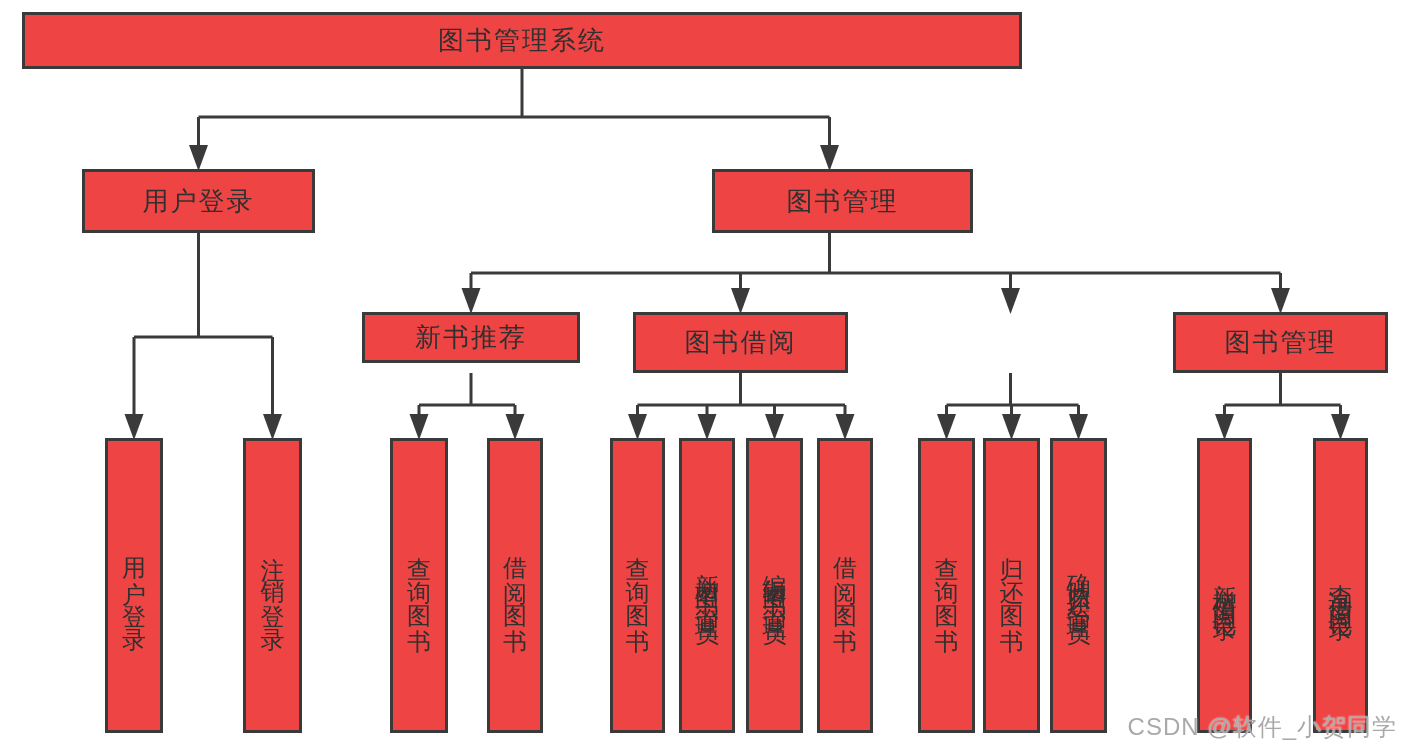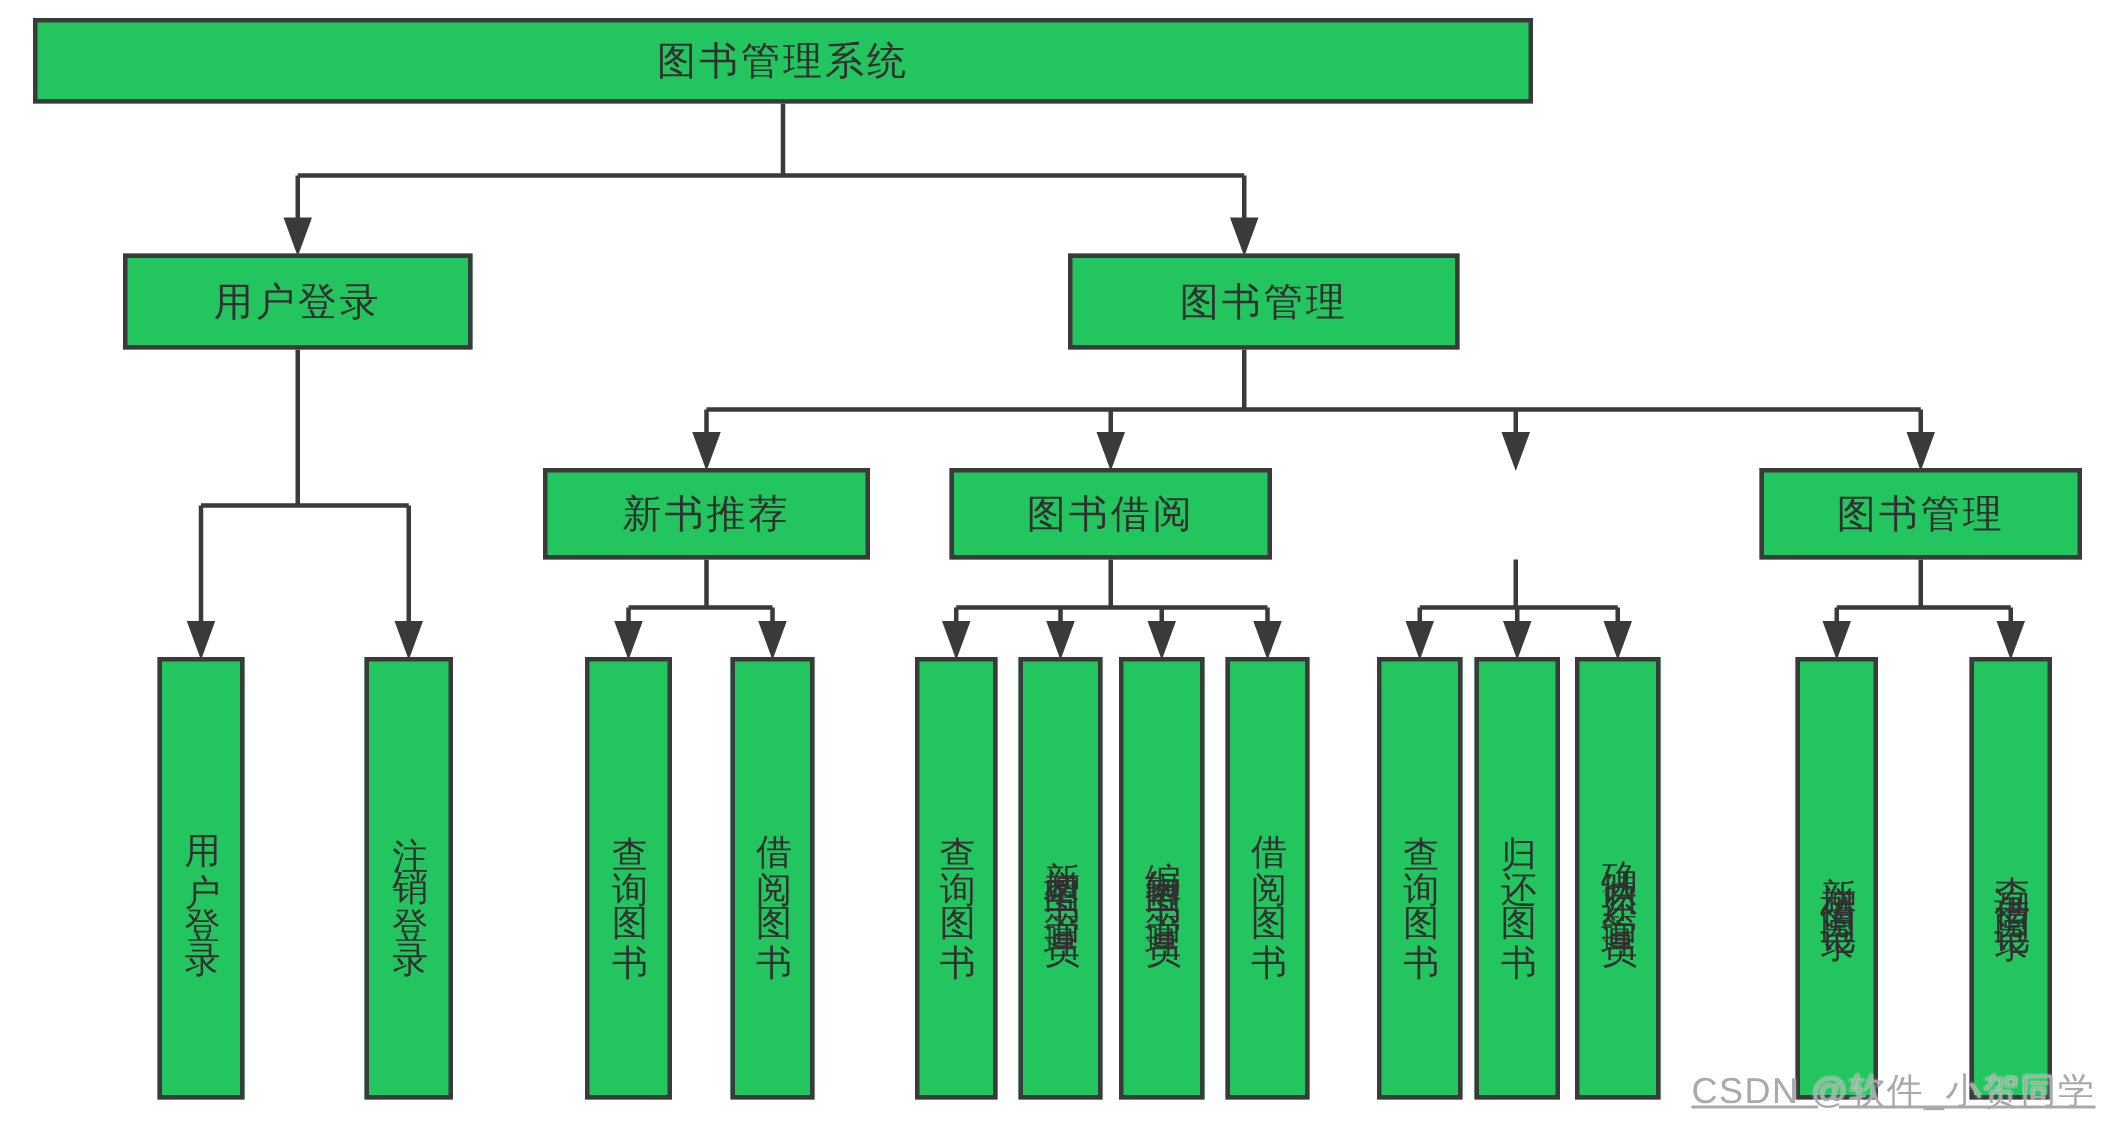--- a/index.html
+++ b/index.html
@@ -15,21 +15,21 @@
     background: #ffffff;
   }
   #wires {
     position: absolute; left: 0; top: 0;
     width: 1405px; height: 747px;
   }
   .node {
     position: absolute;
     box-sizing: border-box;
     border: 3px solid #3a3a3a;
-    background: #22c55e;
+    background: #ef4444;
     display: flex;
     align-items: center;
     justify-content: center;
     color: #303030;
   }
   .node.h .label {
     font-size: 26px;
     letter-spacing: 2px;
     white-space: nowrap;
   }
@@ -43,21 +43,20 @@
   #watermark {
     position: absolute;
     right: 8px;
     bottom: 4px;
     font-size: 24px;
     color: #a9a9a9;
     text-shadow: 0 0 2px #ffffff;
     letter-spacing: 1px;
     z-index: 5;
     pointer-events: none;
-    text-decoration: underline;
   }
 </style>
 </head>
 <body>
 
 <div id="stage">
   <svg id="wires" xmlns="http://www.w3.org/2000/svg" viewBox="0 0 1405 747">
       <path d="M522 69 V117 M198.5 117 H829.5 M198.5 117 V149 M829.5 117 V149" fill="none" stroke="#3a3a3a" stroke-width="3"></path>
       <polygon points="189,145 208,145 198.5,171" fill="#3a3a3a"></polygon>
       <polygon points="820,145 839,145 829.5,171" fill="#3a3a3a"></polygon>
@@ -89,21 +88,21 @@
   <span id="watermark">CSDN @软件_小贺同学</span>
 <div class="node h" style="left: 22px; top: 12px; width: 1000px; height: 57px; border-color: rgb(58, 58, 58);">
       <span class="label" style="color: rgb(48, 48, 48);">图书管理系统</span>
     </div>
     <div class="node h" style="left: 82px; top: 169px; width: 233px; height: 64px; border-color: rgb(58, 58, 58);">
       <span class="label" style="color: rgb(48, 48, 48);">用户登录</span>
     </div>
     <div class="node h" style="left: 712px; top: 169px; width: 261px; height: 64px; border-color: rgb(58, 58, 58);">
       <span class="label" style="color: rgb(48, 48, 48);">图书管理</span>
     </div>
-    <div class="node h" style="left: 362px; top: 312px; width: 218px; height: 61px; border-color: rgb(58, 58, 58);">
+    <div class="node h" style="left: 362px; top: 312px; width: 218px; height: 51px; border-color: rgb(58, 58, 58);">
       <span class="label" style="color: rgb(48, 48, 48);">新书推荐</span>
     </div>
     <div class="node h" style="left: 633px; top: 312px; width: 215px; height: 61px; border-color: rgb(58, 58, 58);">
       <span class="label" style="color: rgb(48, 48, 48);">图书借阅</span>
     </div>
     <div class="node h" style="left: 1173px; top: 312px; width: 215px; height: 61px; border-color: rgb(58, 58, 58);">
       <span class="label" style="color: rgb(48, 48, 48);">图书管理</span>
     </div>
     <div class="node v" style="left: 105px; top: 438px; width: 58px; height: 295px; border-color: rgb(58, 58, 58);">
       <span class="label" style="color: rgb(48, 48, 48); letter-spacing: 24px;">用户登录</span>

